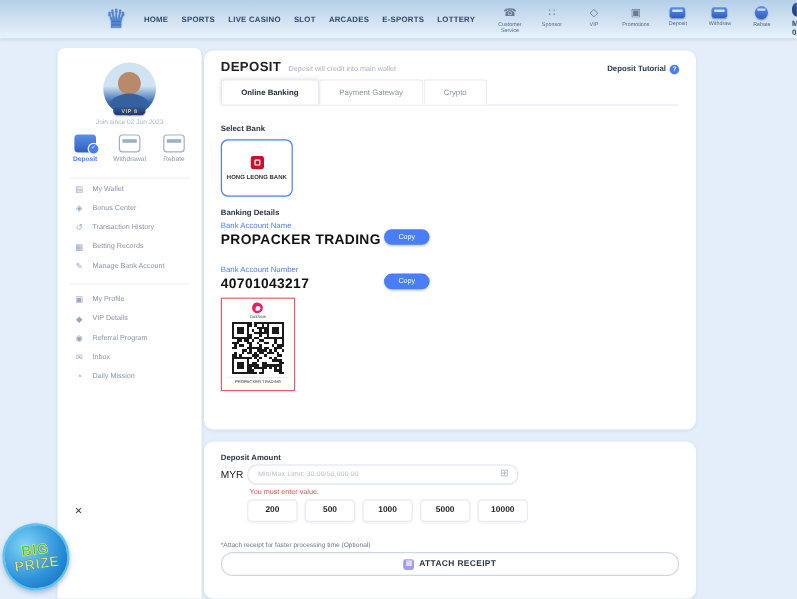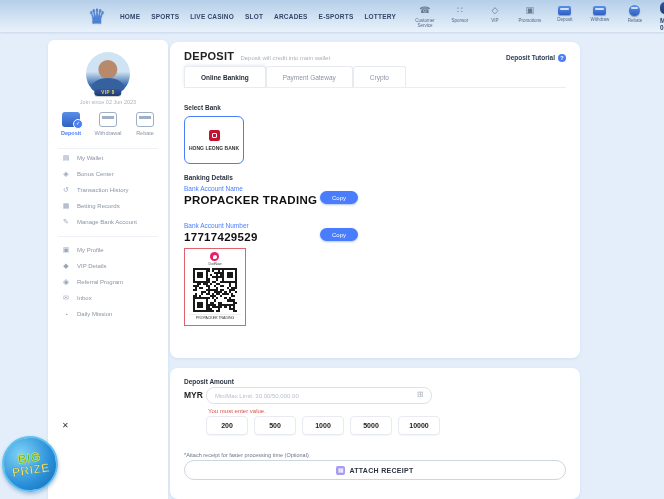--- a/index.html
+++ b/index.html
@@ -87,21 +87,21 @@
     display:flex; flex-direction:column; align-items:center; padding:3px 4px; }
   .qr-brand { display:flex; flex-direction:column; align-items:center; }
   .qr-brand-dot { width:9px; height:9px; border-radius:50%; background:#ec1c66; position:relative; }
   .qr-brand-dot::after { content:""; position:absolute; left:2.5px; top:2.5px; width:4px; height:4px; background:#fff; border-radius:50% 50% 50% 0; }
   .qr-brand-label { font-size:3.5px; color:#444; margin-top:1px; }
   .qr-grid { width:44px; height:44px; margin-top:2px; }
   .qr-caption { font-size:3.5px; color:#333; margin-top:2px; border-top:1px solid #eee; width:100%; text-align:center; padding-top:1px; }
 
   
   .amt-label { position:absolute; left:14px; top:10px; font-size:6.5px; font-weight:bold; color:#2b3442; }
-  .currency { position:absolute; left:14px; top:22px; font-size:8.5px; font-weight:bold; color:#222; }
+  .currency { position:absolute; left:14px; top:22px; font-size:8.5px; font-weight:normal; color:#222; }
   .amt-input { position:absolute; left:36px; top:19px; width:226px; height:17px; border:1px solid #dde2ea; border-radius:8px;
     font-size:6px; color:#333; padding:0 18px 0 8px; outline:none; font-family:"Liberation Sans",sans-serif; }
   .amt-input::placeholder { color:#b9c1cc; }
   .input-icon { position:absolute; left:247px; top:22px; font-size:8px; color:#aab4c2; pointer-events:auto; cursor:pointer; }
   .amt-error { position:absolute; left:38px; top:40px; font-size:6px; color:#d9534f; }
   .quick-row { position:absolute; left:36px; top:48px; display:flex; gap:6px; }
   .quick-btn { width:42px; height:19px; background:#fff; border:1px solid #e7eaf1; border-radius:4px; font-size:7px;
     font-weight:bold; color:#222; cursor:pointer; box-shadow:0 1px 1px rgba(120,140,170,.08); font-family:"Liberation Sans",sans-serif; }
   .receipt-note { position:absolute; left:14px; top:84px; font-size:5.5px; color:#6b7687; }
   .attach-btn { position:absolute; left:14px; right:14px; top:92px; height:20px; border:1px solid #ced6e0; border-radius:10px;
@@ -256,21 +256,21 @@
       <span class="bank-logo"></span>
       <span class="bank-name">HONG LEONG BANK</span>
     </div>
 
     <div class="sec-label" style="top:132px">Banking Details</div>
     <div class="blue-label" style="top:143px">Bank Account Name</div>
     <div class="big-value" style="top:152px">PROPACKER TRADING</div>
     <button class="copy-btn" style="top:149px">Copy</button>
 
     <div class="blue-label" style="top:180px">Bank Account Number</div>
-    <div class="big-value" style="top:189px">17717429529</div>
+    <div class="big-value" style="top:189px">40701043217</div>
     <button class="copy-btn" style="top:186px">Copy</button>
 
     <div class="qr-box">
       <span class="qr-brand">
         <span class="qr-brand-dot"></span>
         <span class="qr-brand-label">DuitNow</span>
       </span>
       <div class="qr-grid"><svg viewBox="0 0 21 21" width="100%" height="100%" shape-rendering="crispEdges">
             <g fill="#1a1a1a">
               <rect x="0" y="0" width="1" height="1"></rect>

